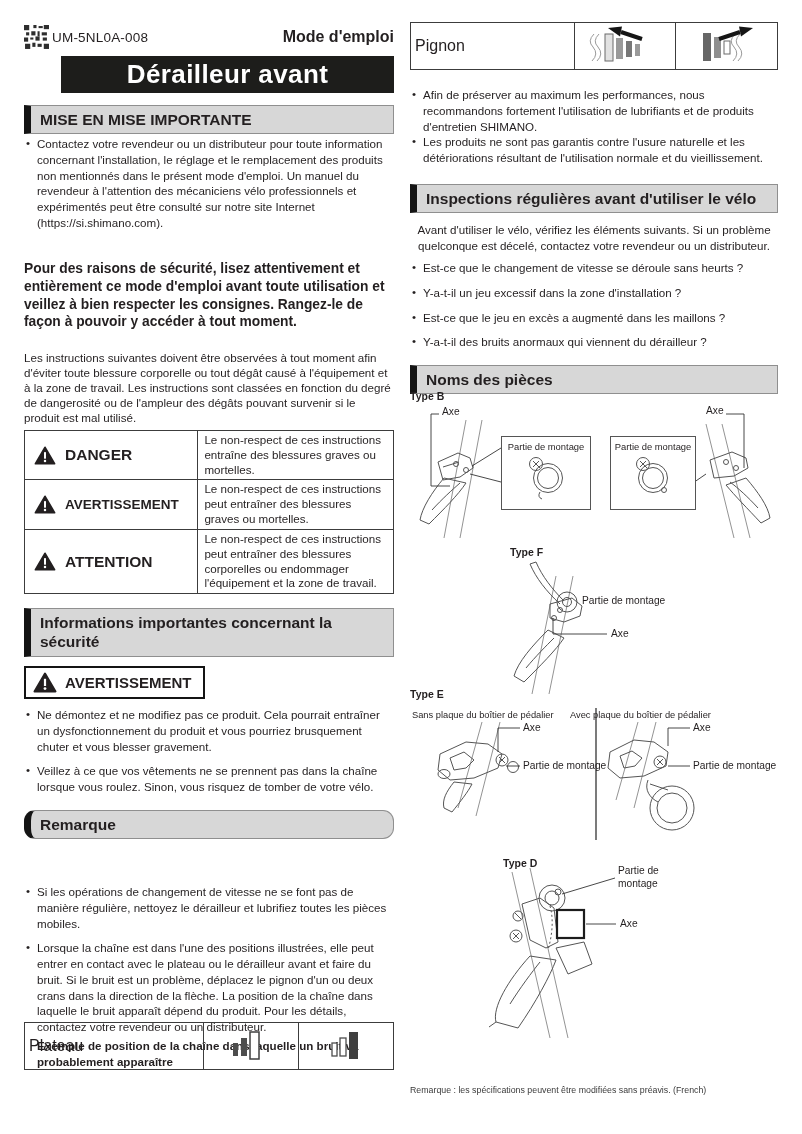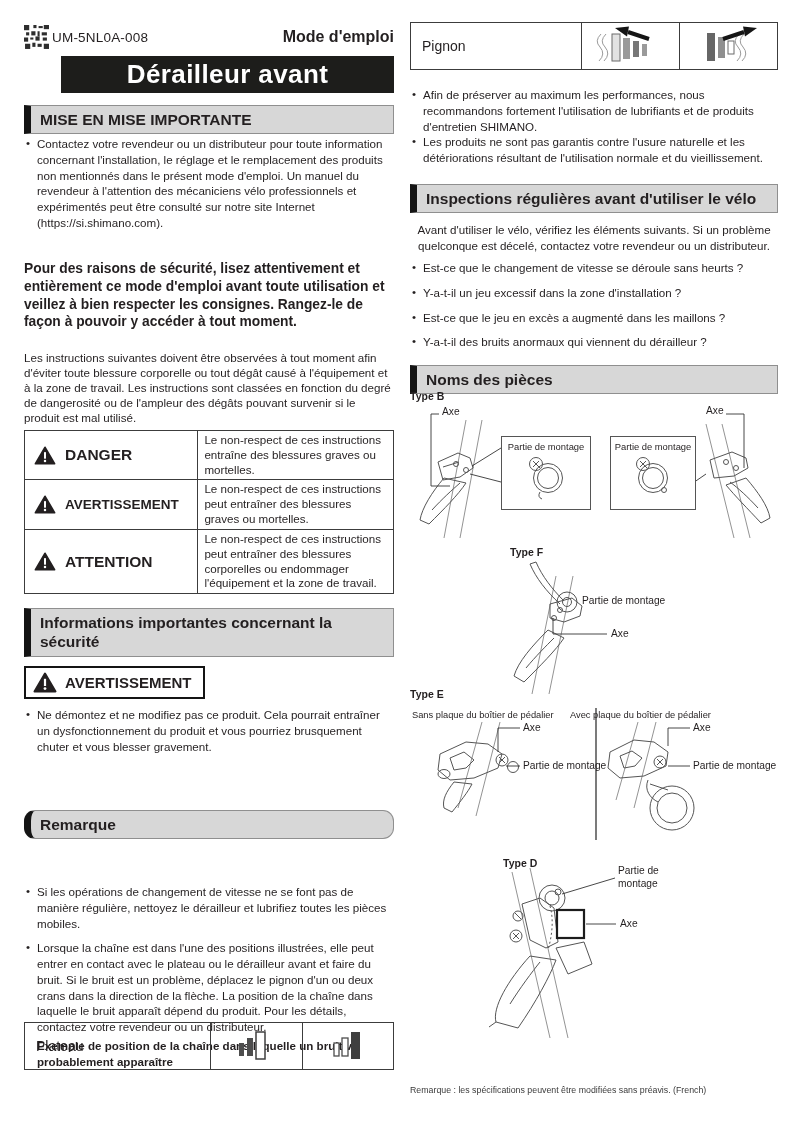--- a/index.html
+++ b/index.html
@@ -38,21 +38,21 @@
   .sig-inner.small { font-size:13.5px; }
   td.desc { padding:2px 6px; }
   .tri { width:22px; height:19px; flex:0 0 auto; }
 
   .warn-box { display:inline-flex; align-items:center; gap:8px; border:2px solid #141414;
               padding:4px 12px 4px 7px; font-size:15px; font-weight:bold; background:#fff; }
 
   
   .fig-table { width:100%; border-collapse:collapse; table-layout:fixed; }
   .fig-table td { border:1px solid #3c3c3c; height:44px; vertical-align:middle; }
-  td.fig-label { font-size:14px; padding-left:11px; }
+  td.fig-label { font-size:16px; padding-left:4px; }
   .plateau td.fig-label { width:47%; }
   .pignon  td.fig-label { width:43%; }
   td.cell-fig { text-align:center; }
   td.cell-fig svg { display:block; margin:0 auto; }
 
   
   .part-block { position:absolute; left:0; width:368px; }
   .art { position:absolute; left:0; top:0; }
   .type-label { position:absolute; font-size:10.5px; font-weight:bold; white-space:nowrap; }
   .dlabel { position:absolute; font-size:10.2px; white-space:nowrap; }
@@ -157,20 +157,21 @@
           <path d="M12 1.5 L22.5 19.5 H1.5 Z" fill="#231f20" stroke="#231f20" stroke-width="2" stroke-linejoin="round"></path>
           <rect x="10.9" y="6.8" width="2.2" height="7.2" fill="#fff"></rect>
           <circle cx="12" cy="16.6" r="1.4" fill="#fff"></circle>
         </svg>
         <span>AVERTISSEMENT</span>
       </span>
     </div>
 
     <div class="abs" style="top:683px;">
       <div class="bullet" style="margin-top:0;">Ne démontez et ne modifiez pas ce produit. Cela pourrait entraîner un dysfonctionnement du produit et vous pourriez brusquement chuter et vous blesser gravement.</div>
+      <div class="bullet">Veillez à ce que vos vêtements ne se prennent pas dans la chaîne lorsque vous roulez. Sinon, vous risquez de tomber de votre vélo.</div>
     </div>
 
     <div class="abs sec-h" style="top:786px;border-radius:11px;">Remarque</div>
 
     <div class="abs" style="top:860px;">
       <div class="bullet" style="margin-top:0;">Si les opérations de changement de vitesse ne se font pas de manière régulière, nettoyez le dérailleur et lubrifiez toutes les pièces mobiles.</div>
       <div class="bullet">
         <span>Lorsque la chaîne est dans l'une des positions illustrées, elle peut entrer en contact avec le plateau ou le dérailleur avant et faire du bruit. Si le bruit est un problème, déplacez le pignon d'un ou deux crans dans la direction de la flèche. La position de la chaîne dans laquelle le bruit apparaît dépend du produit. Pour les détails, contactez votre revendeur ou un distributeur.</span>
         <div class="note-bold">Exemple de position de la chaîne dans laquelle un bruit va probablement apparaître</div>
       </div>

